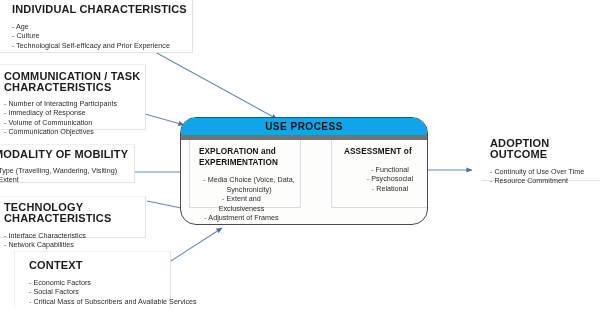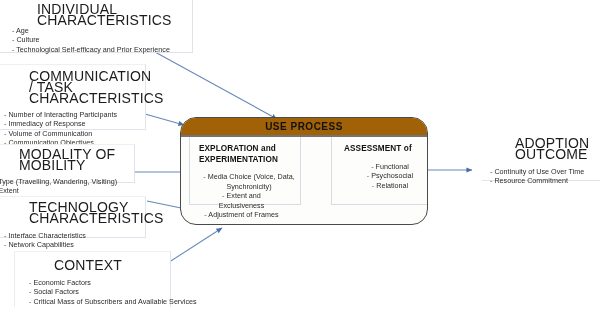--- a/index.html
+++ b/index.html
@@ -27,26 +27,25 @@
   
   .box {
     position: absolute;
     box-sizing: border-box;
     background: #ffffff;
     border: 1px solid #dfe3ec;
     border-left-color: #e9ecf3;
     border-top-color: #eef0f5;
   }
   .box-title {
-    font-weight: normal;
-    font-size: 14px;
+    font-weight: bold;
+    font-size: 11px;
     color: #1c1c1c;
     letter-spacing: 0.15px;
     line-height: 11px;
-    margin-left: 25px;
   }
   .box-list {
     margin: 0;
     padding: 0;
     list-style: none;
   }
   .box-list li {
     font-size: 7.2px;
     color: #2b2b2b;
     line-height: 9.4px;
@@ -56,21 +55,21 @@
     content: "- ";
     color: #555;
   }
 
   
   #box-individual {
     left: -6px; top: -4px; width: 199px; height: 57px;
     padding: 8px 0 0 18px;
     border-left: none; border-top: none;
   }
-  #box-individual .box-list { }
+  #box-individual .box-list { margin-top: 7px; }
 
   #box-communication {
     left: -6px; top: 64px; width: 152px; height: 66px;
     padding: 6px 0 0 10px;
     border-left: none;
   }
   #box-communication .box-list { margin-top: 6px; }
 
   #box-modality {
     left: -10px; top: 144px; width: 145px; height: 39px;
@@ -106,22 +105,22 @@
     left: 180px; top: 117px;
     width: 248px; height: 108px;
     box-sizing: border-box;
     border: 1.3px solid #4a4a4a;
     border-radius: 16px;
     background: #fdfdfb;
     overflow: hidden;
   }
   #use-process-header {
     height: 17px;
-    background: #a16207;
-    border-bottom: 2px solid #737373;
+    background: #0ea5e9;
+    border-bottom: 5px solid #737373;
     display: flex;
     align-items: center;
     justify-content: center;
   }
   #use-process-title {
     font-weight: bold;
     font-size: 10px;
     letter-spacing: 0.5px;
     color: #111111;
   }

